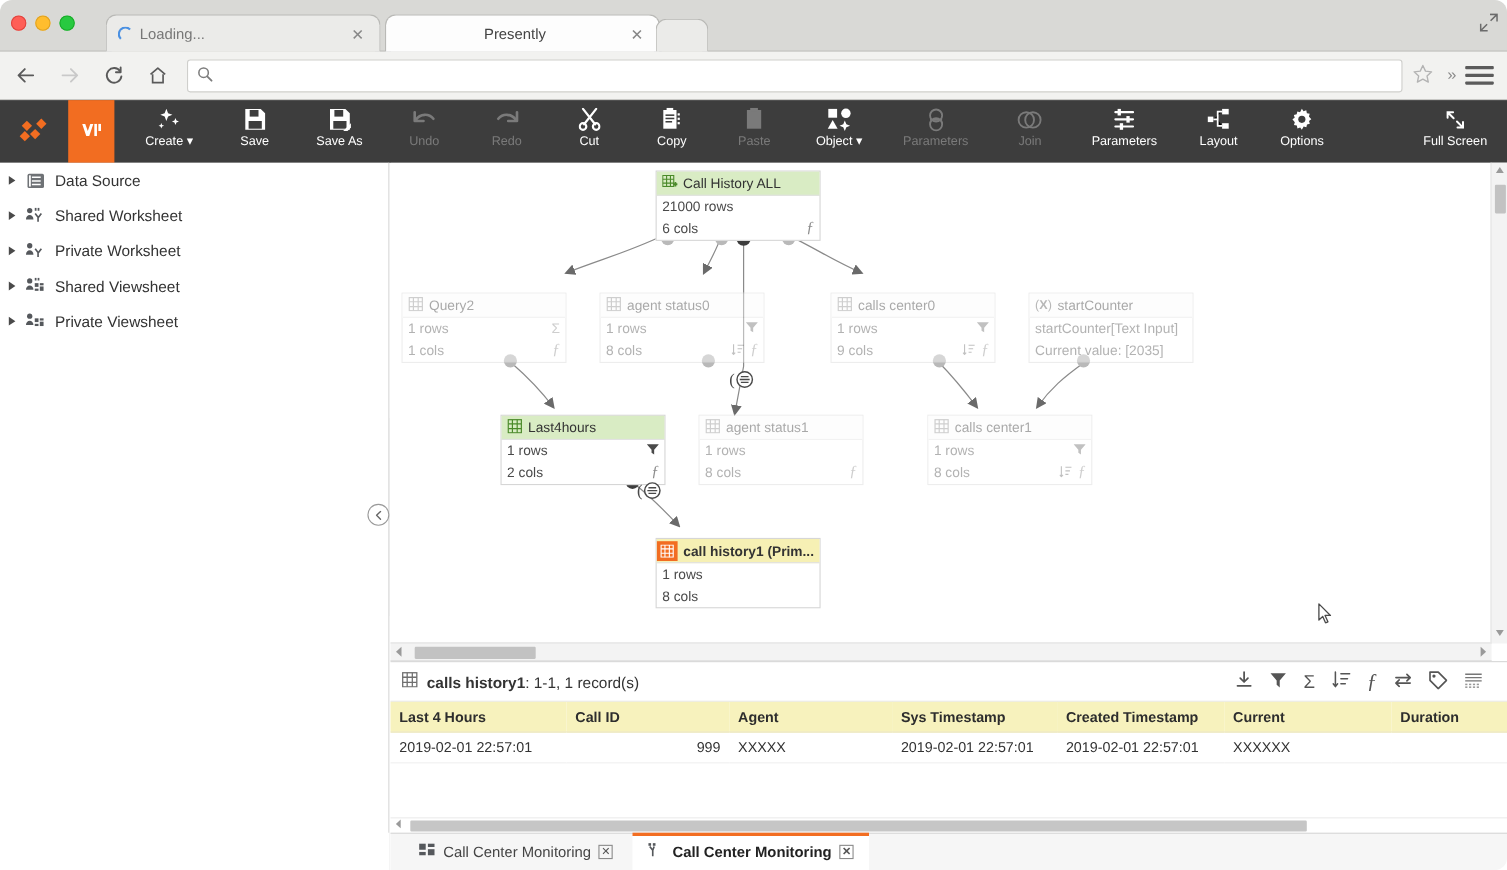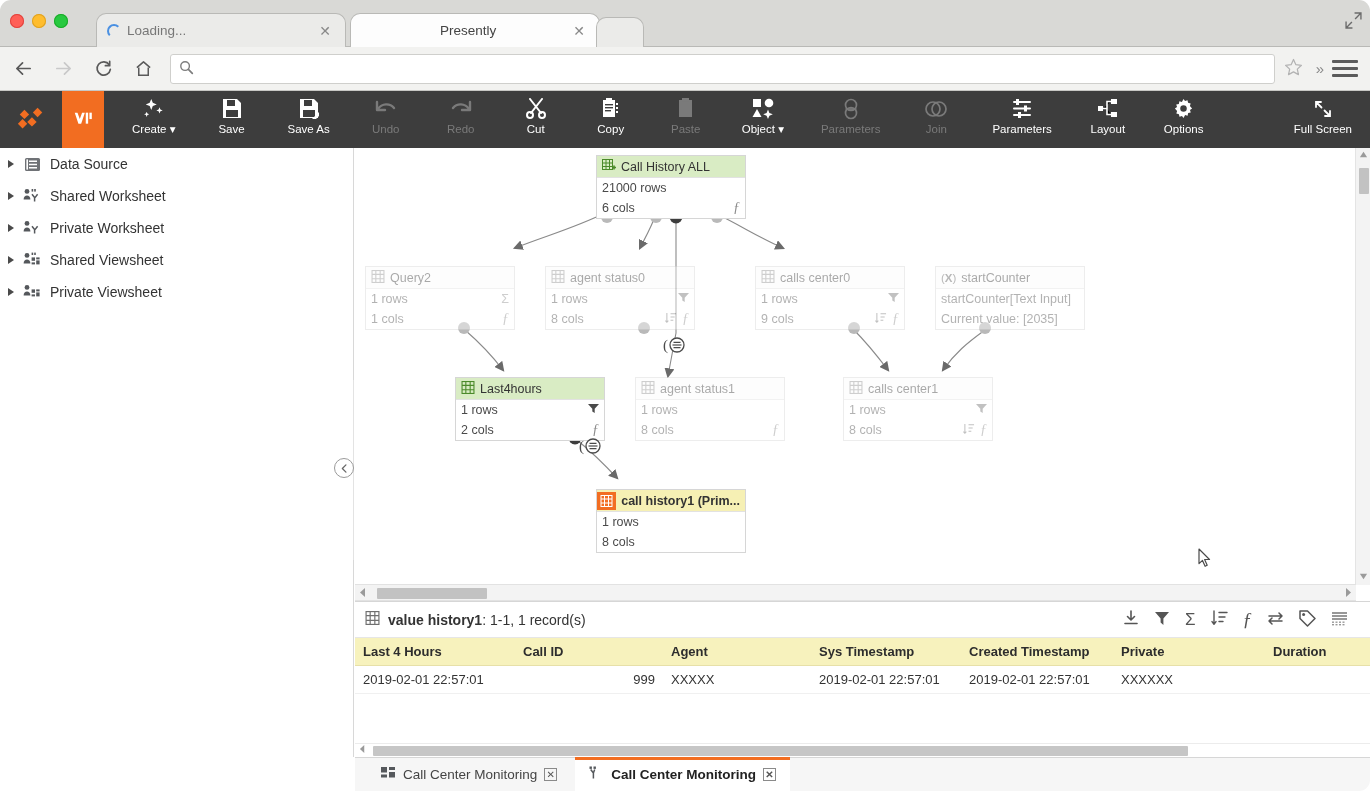--- a/index.html
+++ b/index.html
@@ -860,21 +860,21 @@
   </div>
 
   <div class="datapanel">
     <div class="dp-head">
       <span>
         <svg width="15" height="14" viewBox="0 0 12 12">
             <rect x="0.5" y="0.5" width="11" height="11" stroke="#6f6f6f" fill="none"></rect>
             <path d="M.5 4h11M.5 8h11M4 .5v11M8 .5v11" stroke="#6f6f6f"></path>
           </svg>
       </span>
-      <span class="dp-title"><b>value history1</b><span>: 1-1, 1 record(s)</span></span>
+      <span class="dp-title"><b>calls history1</b><span>: 1-1, 1 record(s)</span></span>
       <div class="dp-tools">
         <span><svg width="16" height="16" viewBox="0 0 16 16">
               <path d="M8 1v8M4.5 6.5L8 10l3.5-3.5" stroke="#555" stroke-width="1.6" fill="none" stroke-linecap="round" stroke-linejoin="round"></path>
               <path d="M2 13.5h12" stroke="#555" stroke-width="1.6" stroke-linecap="round"></path>
             </svg></span>
         <span><svg width="16" height="16" viewBox="0 0 16 16">
               <path d="M1 2h14L9.4 8.6V15L6.6 12.4V8.6z" fill="#555"></path>
             </svg></span>
         <span style="font-size:17px;color:#555;">Σ</span>
         <span><svg width="17" height="16" viewBox="0 0 17 16">
@@ -918,21 +918,21 @@
           <col style="width:152px">
           <col style="width:105px">
       </colgroup>
       <thead>
         <tr>
           <th>Last 4 Hours</th>
           <th>Call ID</th>
           <th>Agent</th>
           <th>Sys Timestamp</th>
           <th>Created Timestamp</th>
-          <th>Private</th>
+          <th>Current</th>
           <th>Duration</th>
         </tr>
       </thead>
       <tbody>
         <tr>
           <td>2019-02-01 22:57:01</td>
           <td class="num">999</td>
           <td>XXXXX</td>
           <td>2019-02-01 22:57:01</td>
           <td>2019-02-01 22:57:01</td>

